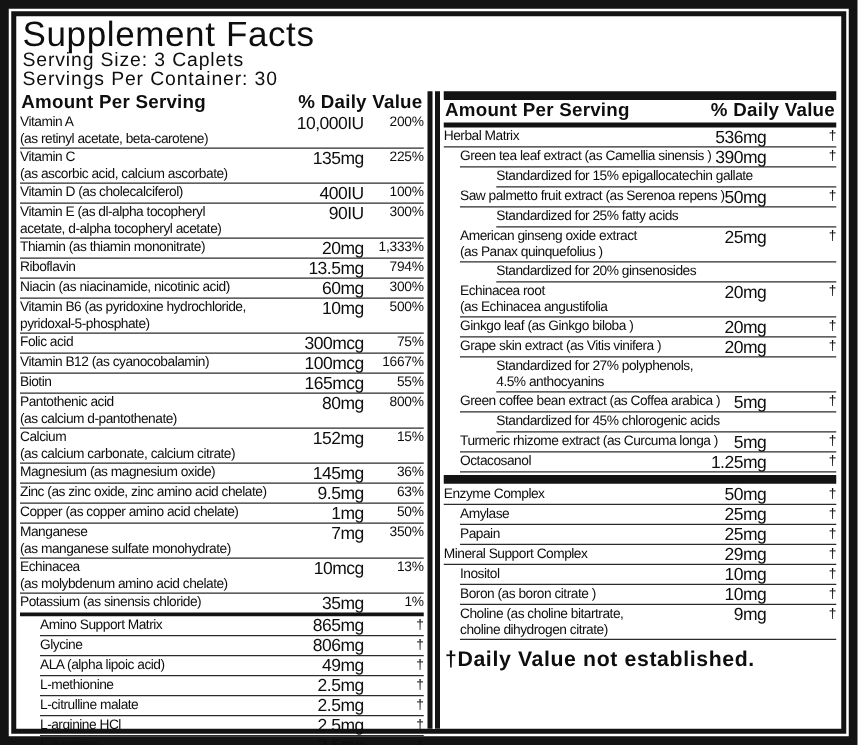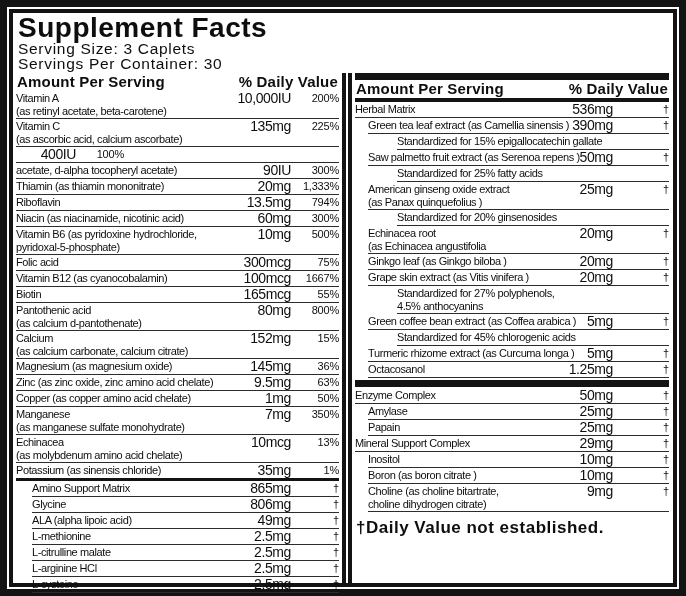--- a/index.html
+++ b/index.html
@@ -9,21 +9,21 @@
     font-family:"Liberation Sans",sans-serif;
     color:#0e0e0e;
   }
   .label-outer{position:absolute;left:7px;top:7px;right:7px;bottom:7px;background:#fff;}
   .label-box{
     position:absolute;left:2px;top:2px;right:2px;bottom:2px;
     border:4px solid #131313;background:#fff;
     display:flex;flex-direction:column;
   }
   .title-area{padding:2px 8px 0 5px;}
-  .title{font-size:28px;font-weight:700;letter-spacing:.5px;line-height:26px;}
+  .title{font-size:28px;font-weight:400;letter-spacing:.5px;line-height:26px;}
   .serving-line{font-size:15.5px;letter-spacing:.7px;line-height:13.5px;padding-top:1px;}
   .cols{flex:1;display:flex;margin-top:3px;min-height:0;}
   .col{display:flex;flex-direction:column;min-width:0;}
   .col-left{width:323px;padding:0 3px 0 3px;}
   .col-right{flex:1;padding:0 4px 0 3px;}
   .divider{width:2px;border-left:4px solid #131313;border-right:4px solid #131313;background:#fff;}
   .bar-top{height:7px;background:#131313;}
   .head-row{display:flex;justify-content:space-between;align-items:flex-end;padding:1px 1px 1px 1px;}
   .head-row span{font-size:15px;font-weight:700;letter-spacing:.2px;line-height:16px;}
   .bar-bottom{height:4px;background:#131313;}
@@ -78,25 +78,30 @@
   </div>
             <div class="row">
     <div class="name">
       <span class="nm">Vitamin C</span>
       <span class="sub">(as ascorbic acid, calcium ascorbate)</span>
     </div>
     <div class="amt">135mg</div>
     <div class="dv">225%</div>
   </div>
             <div class="row">
+    <div class="name">
+      <span class="nm">Vitamin D (as cholecalciferol)</span>
+
+    </div>
     <div class="amt">400IU</div>
     <div class="dv">100%</div>
   </div>
             <div class="row">
     <div class="name">
+      <span class="nm">Vitamin E (as dl-alpha tocopheryl</span>
       <span class="sub">acetate, d-alpha tocopheryl acetate)</span>
     </div>
     <div class="amt">90IU</div>
     <div class="dv">300%</div>
   </div>
             <div class="row">
     <div class="name">
       <span class="nm">Thiamin (as thiamin mononitrate)</span>
 
     </div>

